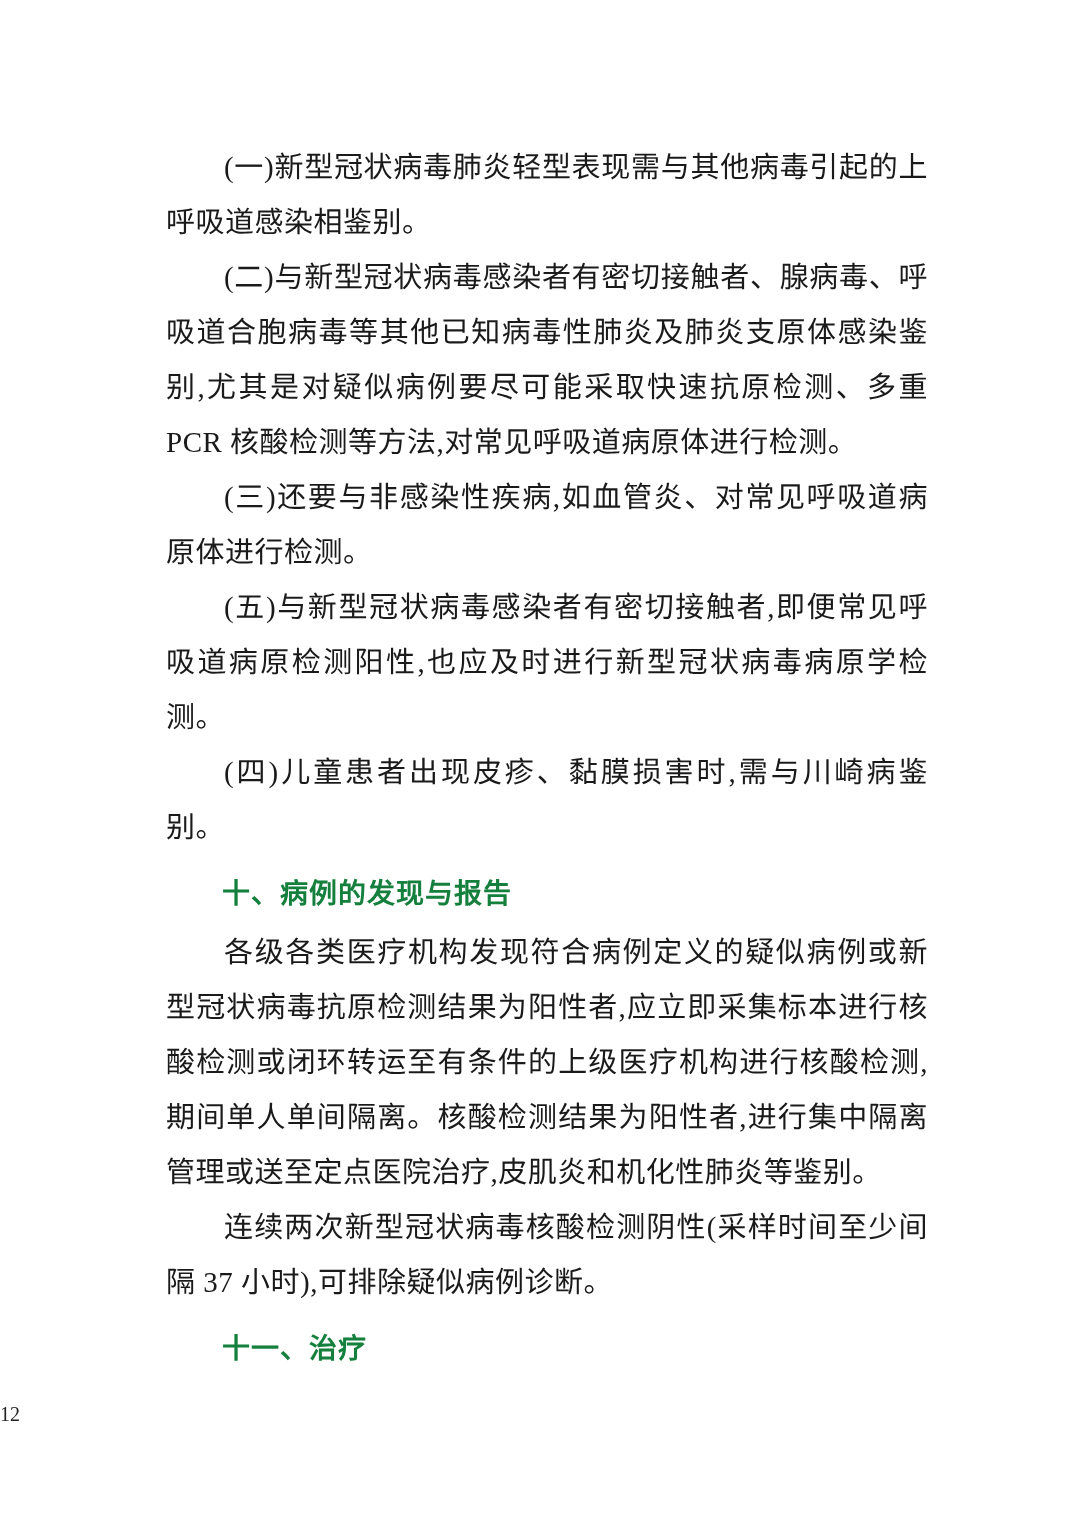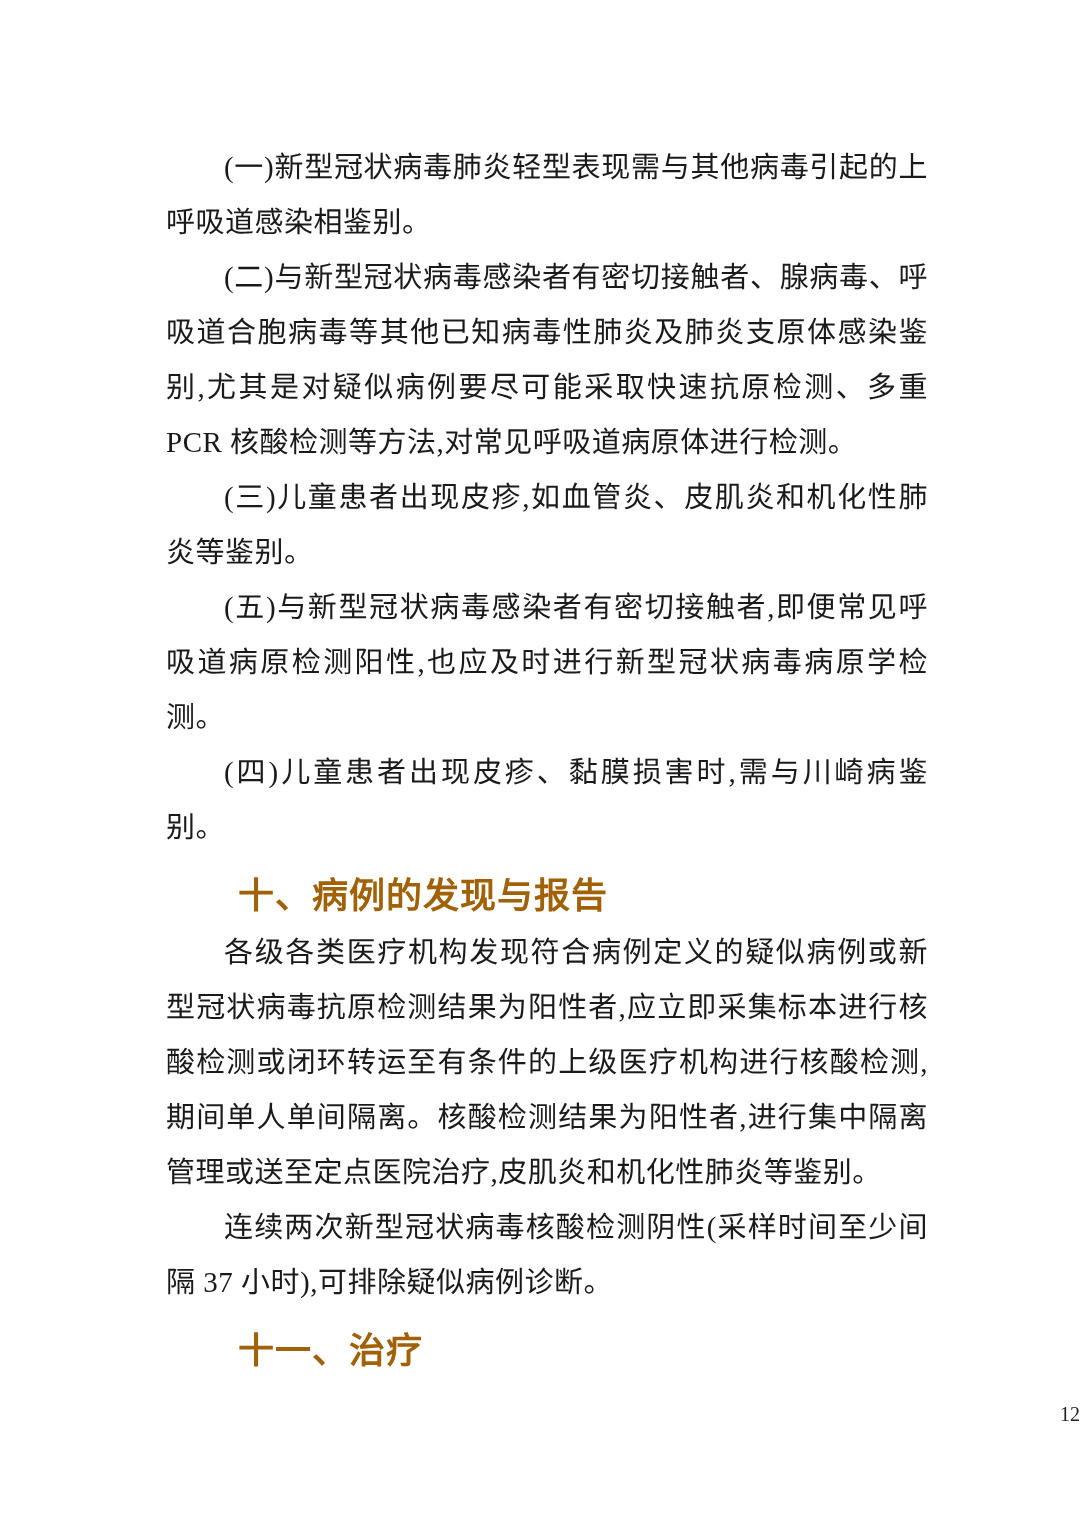--- a/index.html
+++ b/index.html
@@ -28,52 +28,52 @@
     font-size: 29px;
     line-height: 55px;
     color: #1a1a1a;
     text-align: justify;
     text-align-last: left;
     text-indent: 2em;
     letter-spacing: 0.5px;
   }
   .heading {
     margin: 12px 0 0 0;
-    font-family: Liberation Sans, sans-serif;
-    font-size: 36px;
+    font-family: Liberation Mono, monospace;
+    font-size: 28px;
     font-weight: bold;
     line-height: 58px;
-    color: #a16207;
+    color: #15803d;
     text-indent: 2em;
     letter-spacing: 1px;
   }
   .footer {
     position: absolute;
     top: 1403px;
     left: 0;
     width: 100%;
-    text-align: right;
+    text-align: left;
   }
   .page-number {
     font-family: "Liberation Serif", "DejaVu Serif", serif;
     font-size: 20px;
     color: #222222;
   }
 </style>
 </head>
 <body>
 
 <div class="page">
 
   <div class="text-block">
     <p class="para">(一)新型冠状病毒肺炎轻型表现需与其他病毒引起的上呼吸道感染相鉴别。</p>
 
     <p class="para">(二)与新型冠状病毒感染者有密切接触者、腺病毒、呼吸道合胞病毒等其他已知病毒性肺炎及肺炎支原体感染鉴别,尤其是对疑似病例要尽可能采取快速抗原检测、多重 PCR 核酸检测等方法,对常见呼吸道病原体进行检测。</p>
 
-    <p class="para">(三)儿童患者出现皮疹,如血管炎、皮肌炎和机化性肺炎等鉴别。</p>
+    <p class="para">(三)还要与非感染性疾病,如血管炎、对常见呼吸道病原体进行检测。</p>
 
     <p class="para">(五)与新型冠状病毒感染者有密切接触者,即便常见呼吸道病原检测阳性,也应及时进行新型冠状病毒病原学检测。</p>
 
     <p class="para">(四)儿童患者出现皮疹、黏膜损害时,需与川崎病鉴别。</p>
 
     <h2 class="heading">十、病例的发现与报告</h2>
 
     <p class="para">各级各类医疗机构发现符合病例定义的疑似病例或新型冠状病毒抗原检测结果为阳性者,应立即采集标本进行核酸检测或闭环转运至有条件的上级医疗机构进行核酸检测,期间单人单间隔离。核酸检测结果为阳性者,进行集中隔离管理或送至定点医院治疗,皮肌炎和机化性肺炎等鉴别。</p>
 
     <p class="para">连续两次新型冠状病毒核酸检测阴性(采样时间至少间隔 37 小时),可排除疑似病例诊断。</p>

